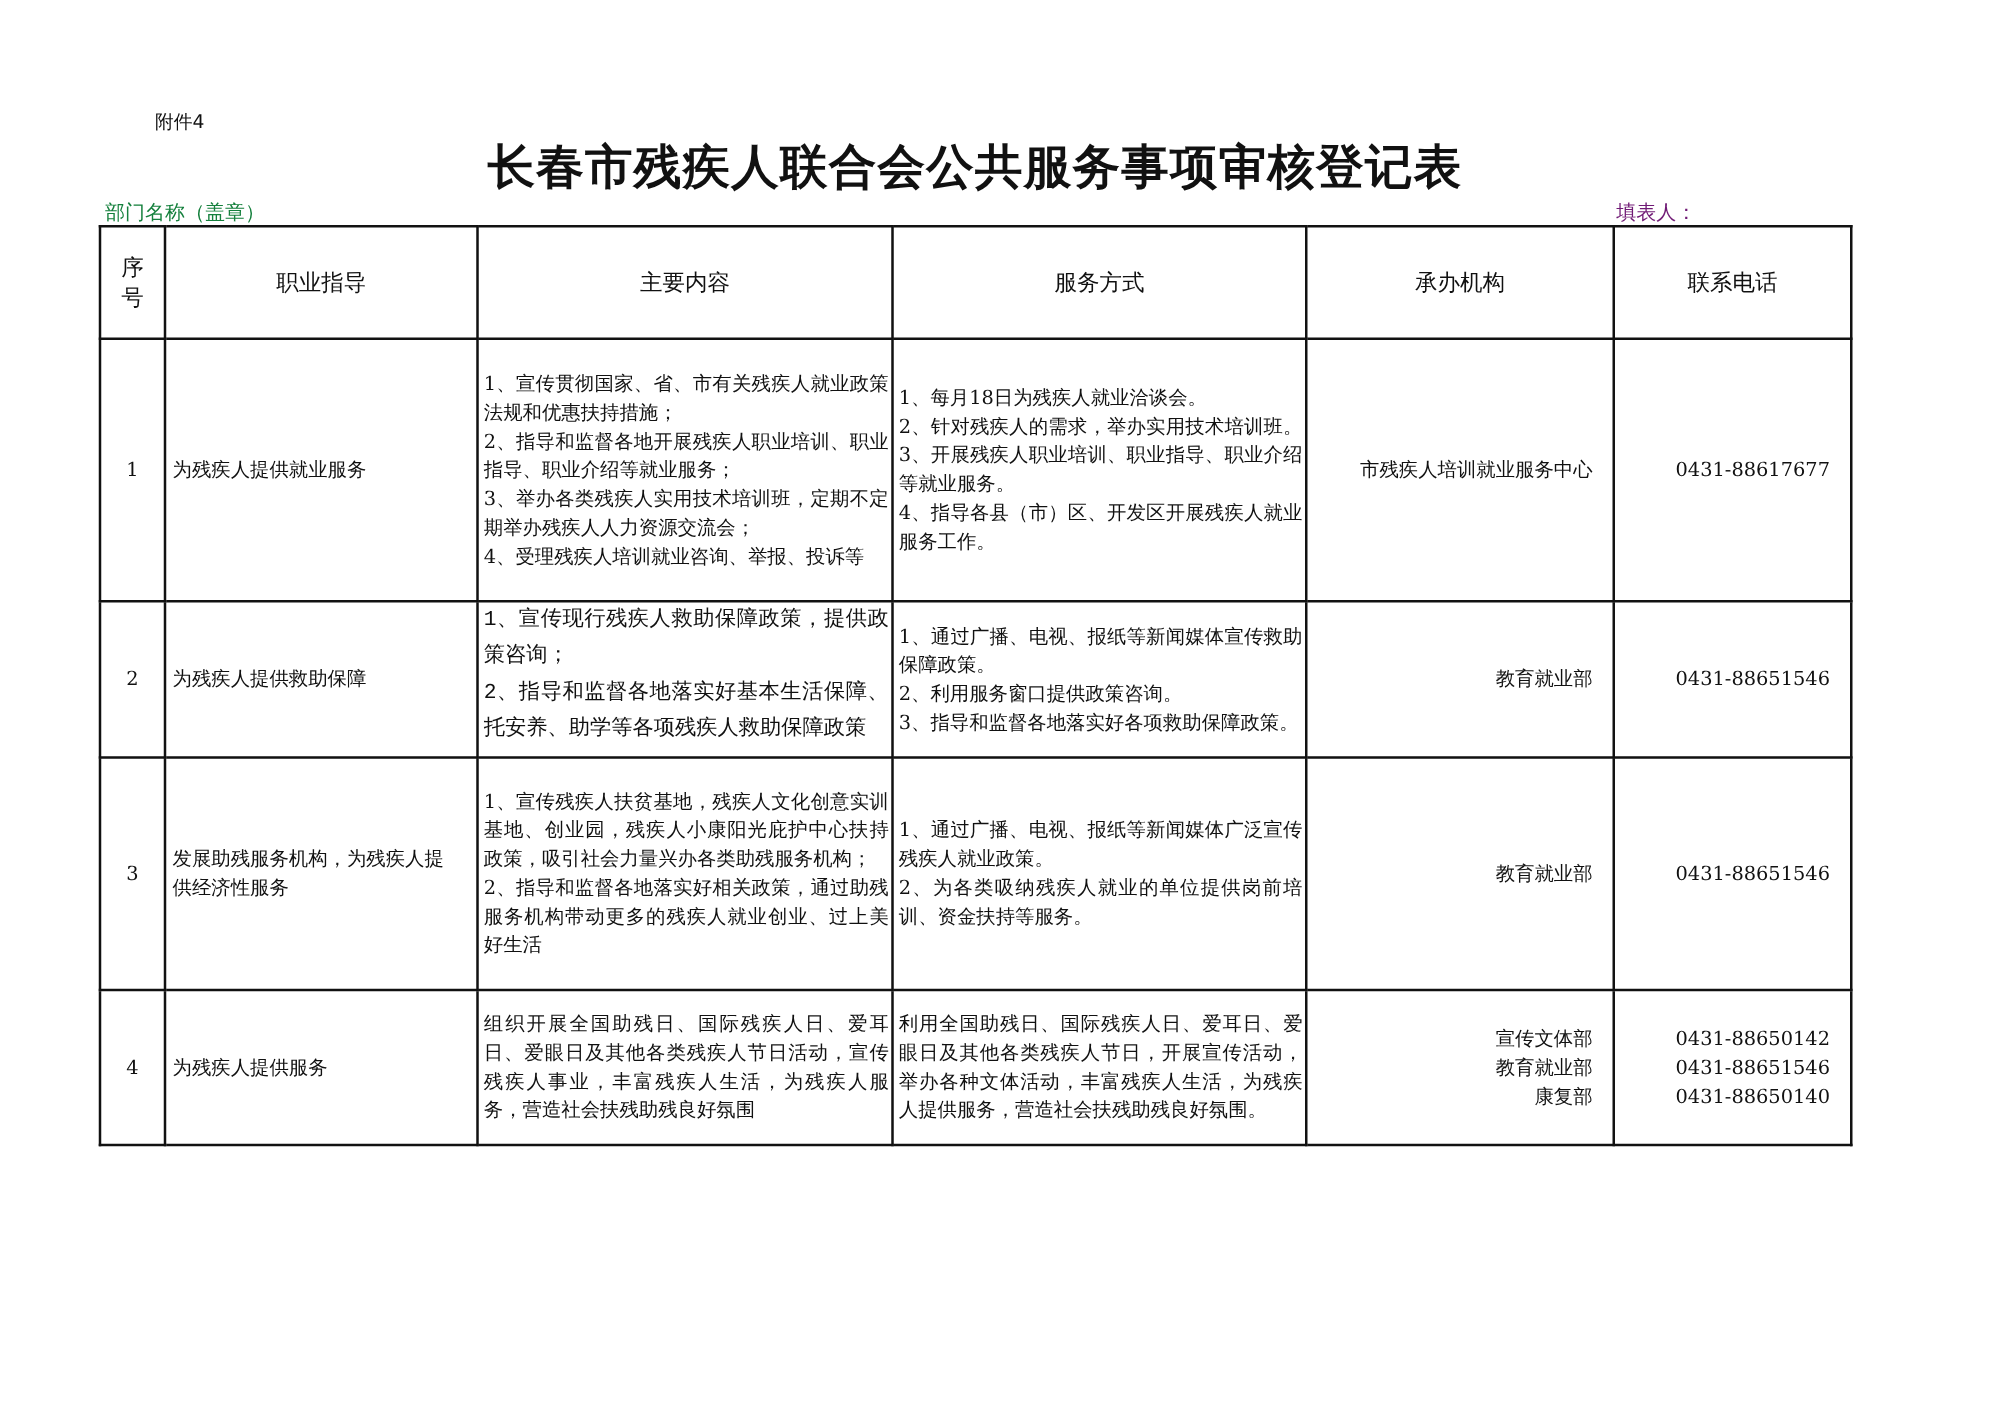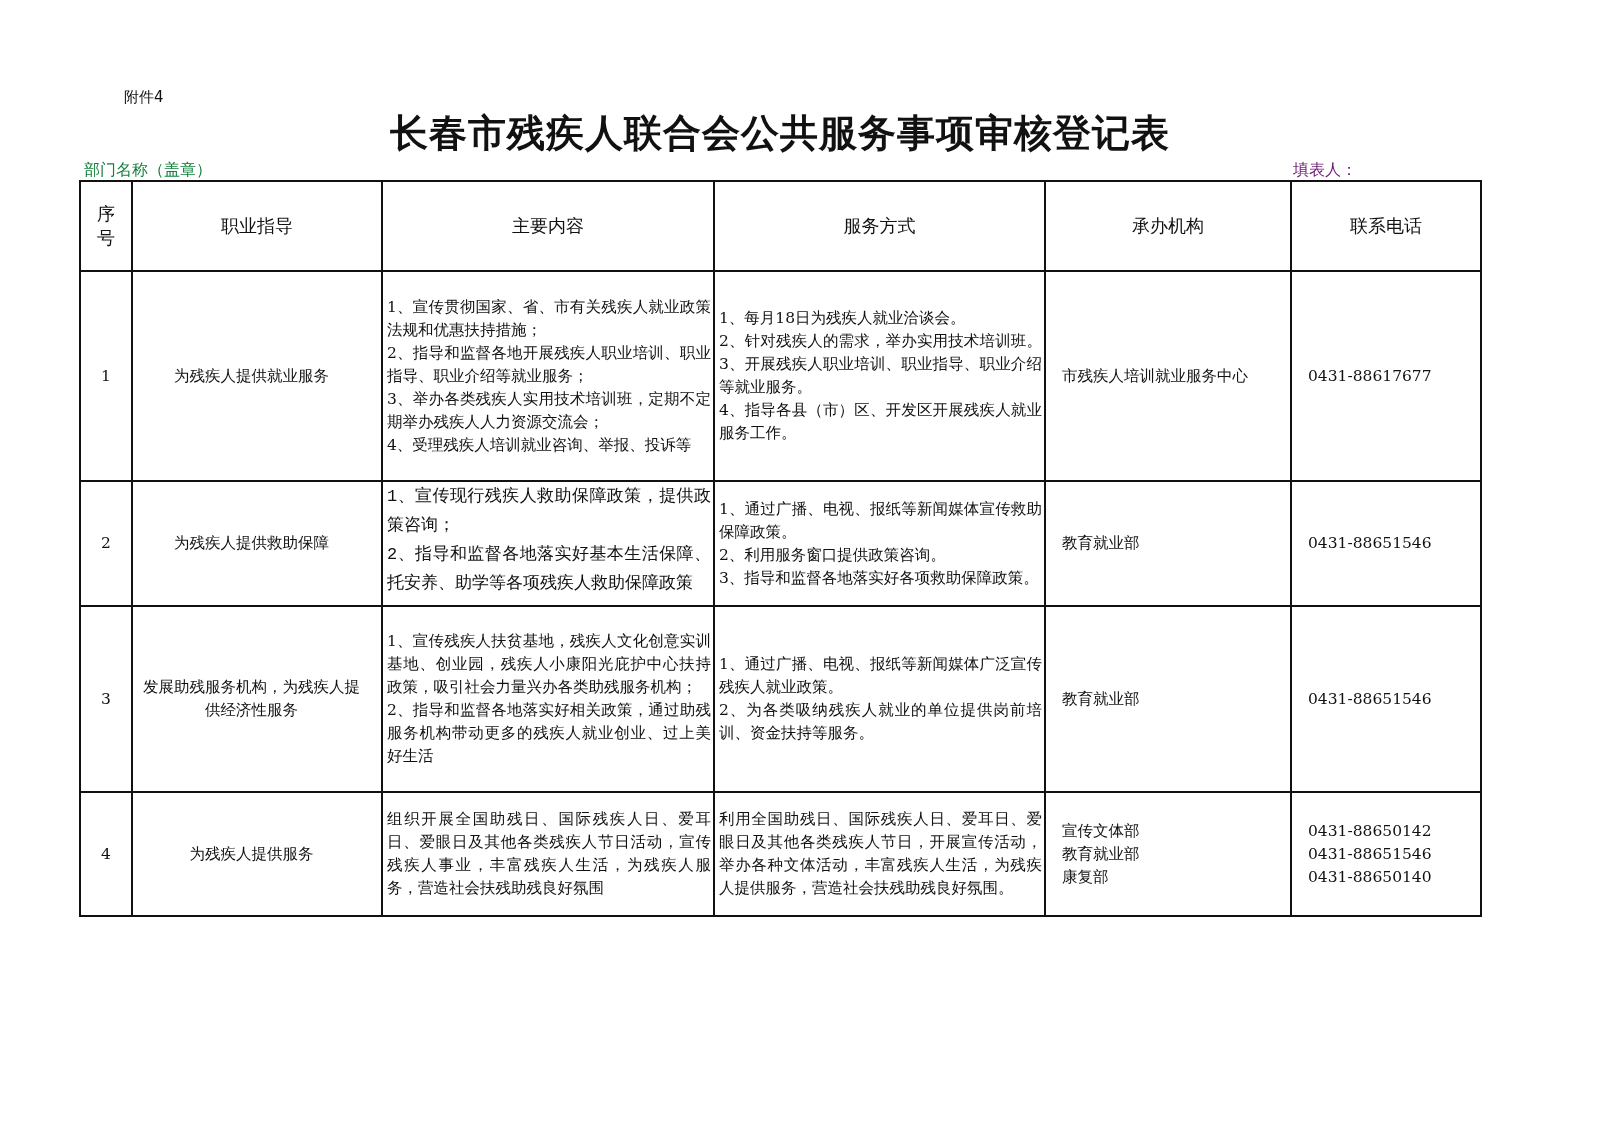--- a/index.html
+++ b/index.html
@@ -11,23 +11,23 @@
            font-family:"DejaVu Serif","Liberation Serif",serif; font-weight:bold; font-size:38px; letter-spacing:1px; }
   .dept { position:absolute; left:84px; top:160px; font-size:16px; color:#15803d; }
   .filler { position:absolute; left:1293px; top:160px; font-size:16px; color:#701a75; }
   table.reg { position:absolute; left:79px; top:180px; width:1401px; border-collapse:collapse;
               table-layout:fixed; }
   table.reg th, table.reg td { border:2px solid #111; padding:16px; vertical-align:middle; }
   table.reg th { height:56px; font-weight:normal; font-size:18px;
                  font-family:"DejaVu Sans","Liberation Sans",sans-serif; }
   table.reg td { font-size:15.5px; line-height:23px; }
   .c-idx { text-align:center; }
-  .c-name { padding-left:5px !important; text-align:center;margin-top:47px; }
+  .c-name { padding-left:5px !important; text-align:left;margin-top:47px; }
   .c-text { padding:0 2px 0 4px !important; text-align:justify; }
-  .c-center { text-align:left; }
+  .c-center { text-align:right; }
   .ml { white-space:pre-line; }
   .sans { font-family:Liberation Mono, monospace; font-size:17px; line-height:29px; }
   .r1 { height:210px; } .r2 { height:125px; } .r3 { height:186px; } .r4 { height:124px; }
   .cell-clip { max-height:124px; overflow:hidden; }
 </style>
 </head>
 <body>
 
 <div class="attach">附件4</div>
 <div class="title">长春市残疾人联合会公共服务事项审核登记表</div>

